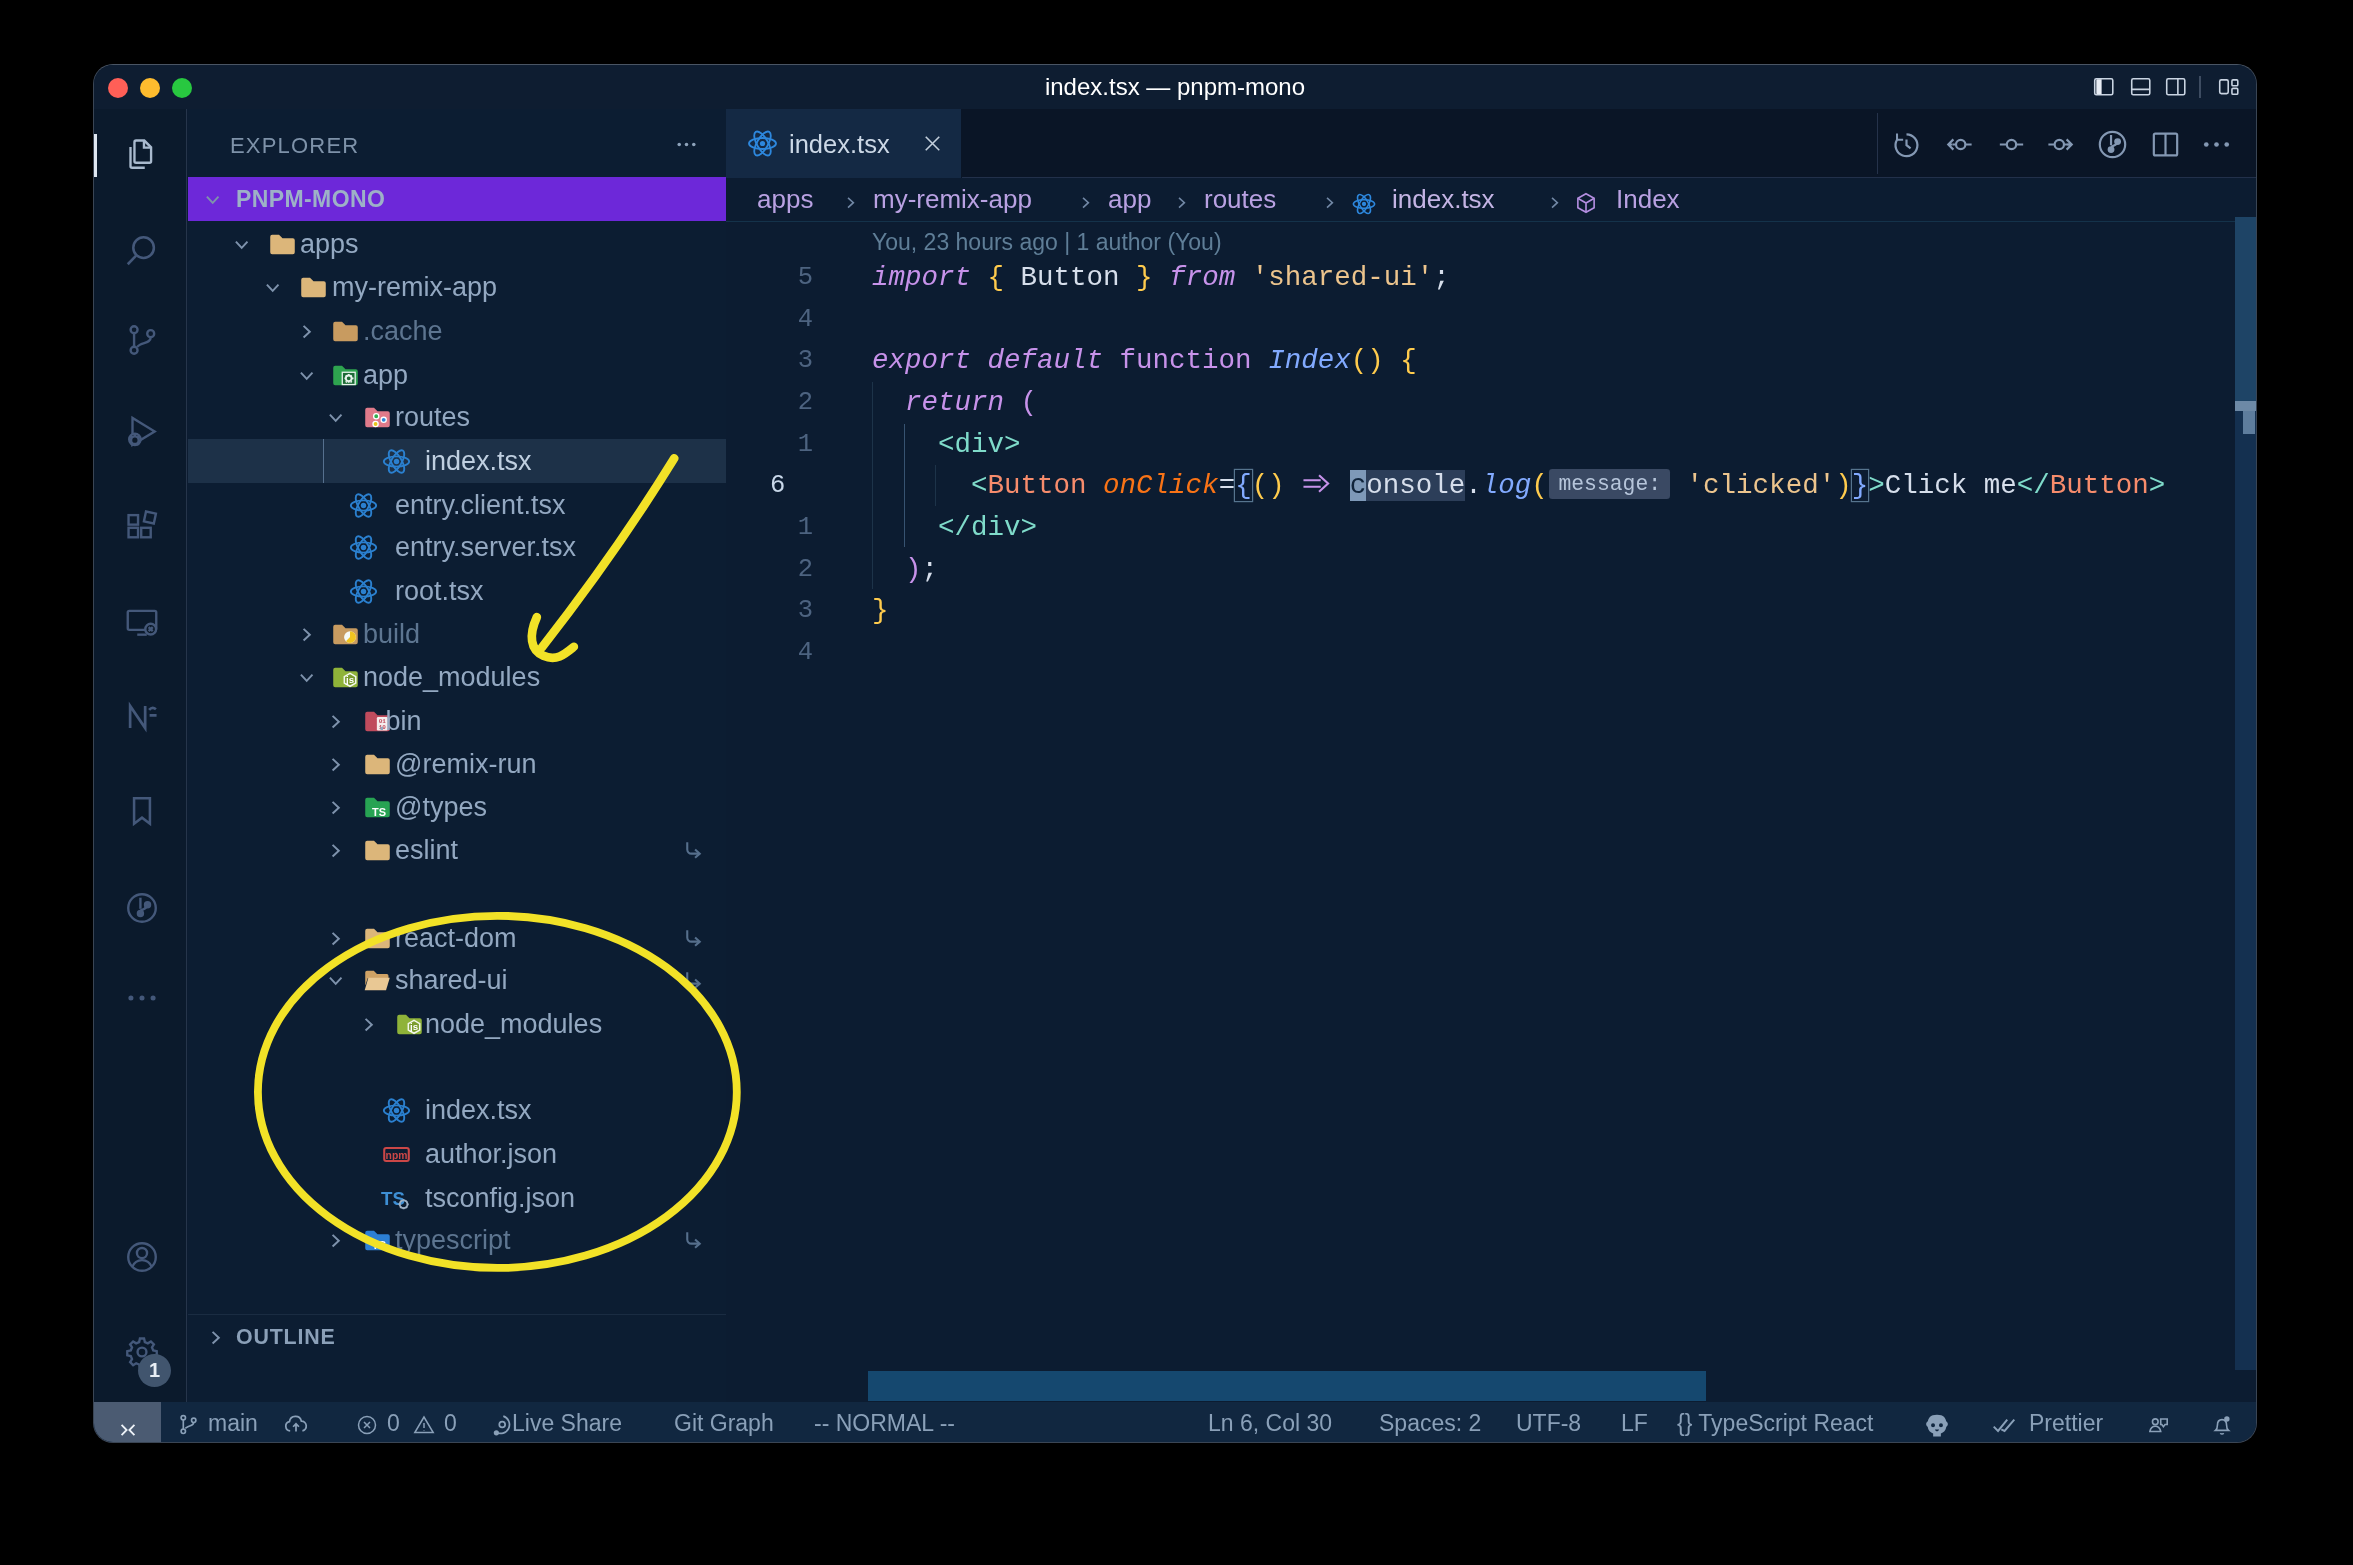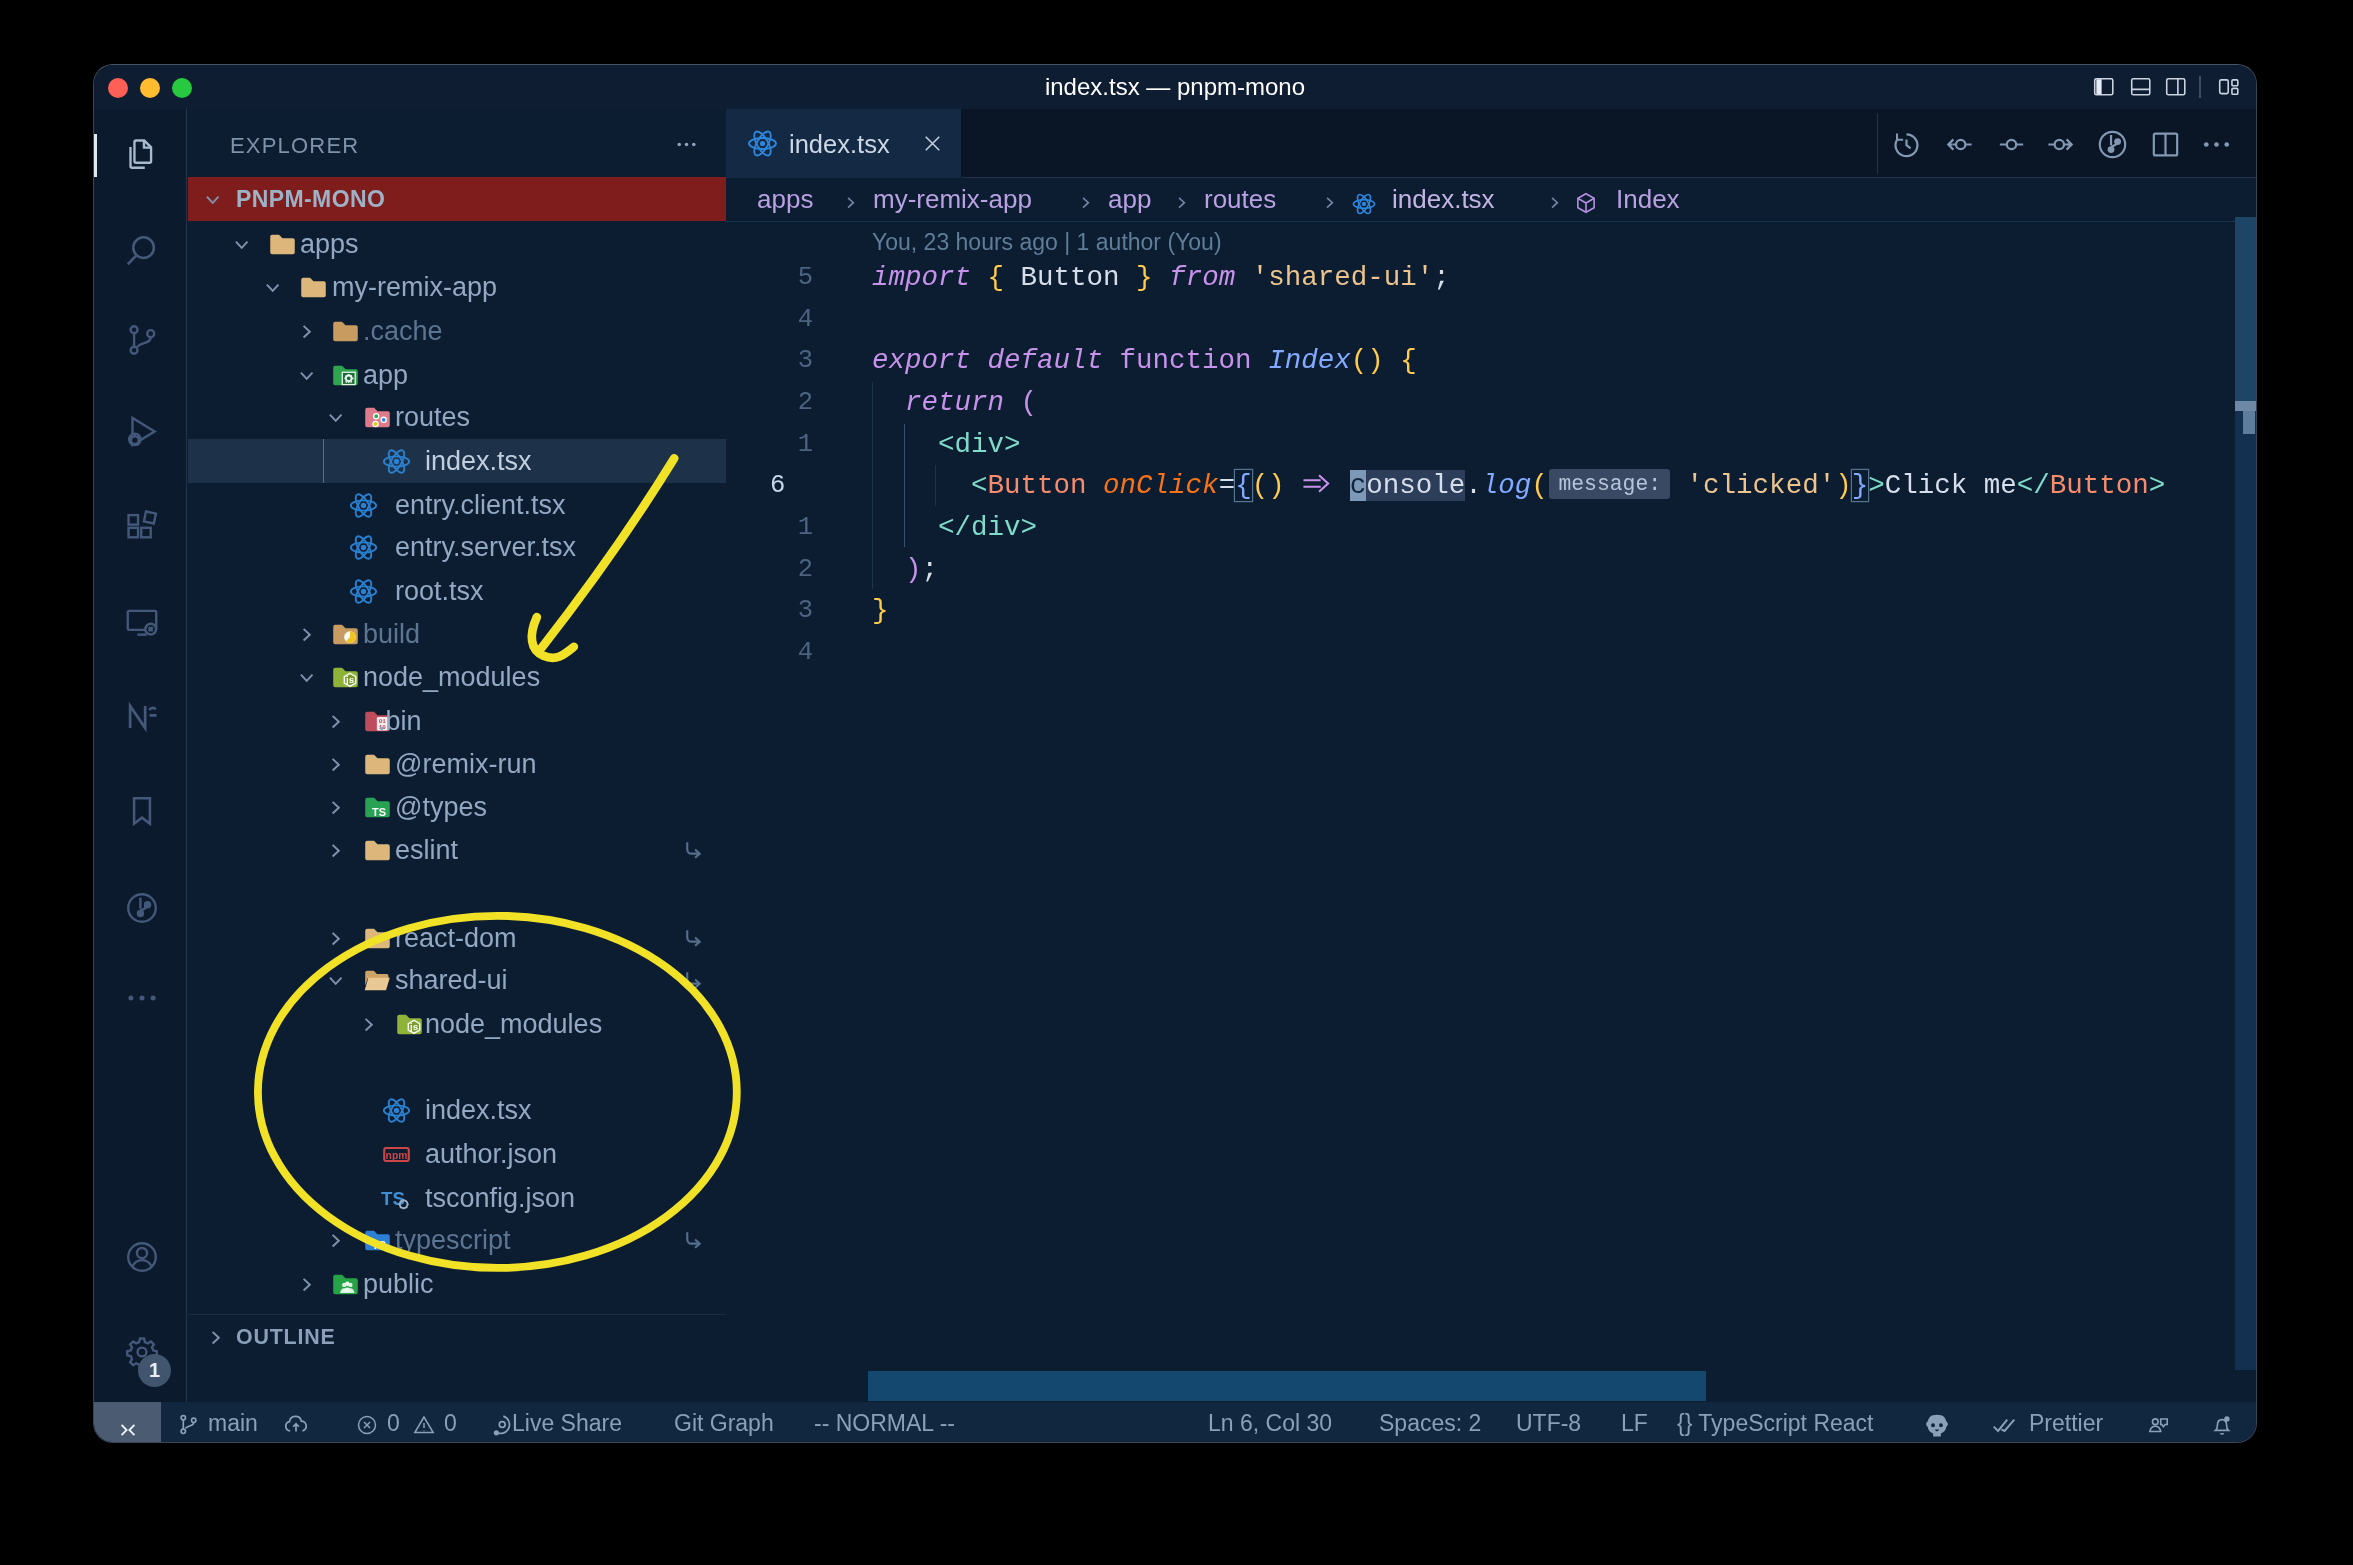--- a/index.html
+++ b/index.html
@@ -182,21 +182,21 @@
       <div class="abs" style="left:486px;top:23px;width:41px;height:25px;color:#8ea3bb;"><svg viewBox="0 0 24 24" fill="currentColor" width="25" height="25">
             <circle cx="5" cy="12" r="1.7"></circle>
             <circle cx="12" cy="12" r="1.7"></circle>
             <circle cx="19" cy="12" r="1.7"></circle>
           </svg></div>
     </div>
 
     <div class="abs" style="left:0;top:330px;width:100%;height:44px;background:#1d3148;"></div>
     <div class="abs" style="left:135px;top:330px;width:0.8px;height:44px;background:#56708e;"></div>
 
-    <div class="treerow" style="top:68px;background:#7f1d1d;">
+    <div class="treerow" style="top:68px;background:#6d28d9;">
       <span class="chev" style="left:14px;"><svg viewBox="0 0 24 24" fill="none" stroke="currentColor" stroke-width="2.2">
             <path d="M5.5 8.5l6.5 7 6.5-7"></path>
           </svg></span>
       <span class="tlabel" style="left:48px;font-weight:bold;font-size:23px;color:#9db1c7;letter-spacing:0.4px;">PNPM-MONO</span>
     </div>
     <div class="treerow" style="top:113px;">
       <span class="chev" style="left:43px;"><svg viewBox="0 0 24 24" fill="none" stroke="currentColor" stroke-width="2.2">
             <path d="M5.5 8.5l6.5 7 6.5-7"></path>
           </svg></span>
       <span class="ticon" style="left:79px;">
@@ -460,36 +460,20 @@
           <svg viewBox="0 0 24 24">
             <path fill="#2c7fd4" d="M2.5 6A1.5 1.5 0 0 1 4 4.5h5.3L12 7.2h8A1.5 1.5 0 0 1 21.5 8.7V18a1.5 1.5 0 0 1-1.5 1.5H4A1.5 1.5 0 0 1 2.5 18z"></path>
             <text x="7.8" y="18.8" font-size="8.5" font-weight="bold" fill="#fff" font-family="Liberation Sans">TS</text>
           </svg>
         </span>
       <span class="tlabel dim" style="left:207px;">typescript</span>
       <span class="symlink" style="left:493px;"><svg viewBox="0 0 24 24" fill="none" stroke="currentColor" stroke-width="2" width="25" height="25">
             <path d="M6 4v7a4 4 0 0 0 4 4h7"></path>
             <path d="M13.5 11l4.5 4-4.5 4"></path>
           </svg></span>
-    </div>
-    <div class="treerow" style="top:1153px;">
-      <span class="chev" style="left:108px;"><svg viewBox="0 0 24 24" fill="none" stroke="currentColor" stroke-width="2.2">
-            <path d="M8.5 5.5l7 6.5-7 6.5"></path>
-          </svg></span>
-      <span class="ticon" style="left:142px;">
-          <svg viewBox="0 0 24 24">
-            <path fill="#27a347" d="M2.5 6A1.5 1.5 0 0 1 4 4.5h5.3L12 7.2h8A1.5 1.5 0 0 1 21.5 8.7V18a1.5 1.5 0 0 1-1.5 1.5H4A1.5 1.5 0 0 1 2.5 18z"></path>
-            <circle cx="11" cy="12.3" r="1.7" fill="#d9f2e0"></circle>
-            <circle cx="15.8" cy="12.3" r="1.7" fill="#d9f2e0"></circle>
-            <circle cx="13.4" cy="11.4" r="1.7" fill="#eaf8ee"></circle>
-            <path fill="#d9f2e0" d="M7.8 18.5c.3-2.2 1.6-3.6 3.2-3.6s2.9 1.4 3.2 3.6zM12.7 18.5c.3-2.2 1.6-3.6 3.1-3.6 1.6 0 2.9 1.4 3.2 3.6z"></path>
-            <path fill="#eaf8ee" d="M10.2 17.6c.3-2 1.5-3.3 3.2-3.3 1.6 0 2.8 1.3 3.1 3.3z"></path>
-          </svg>
-        </span>
-      <span class="tlabel" style="left:175px;">public</span>
     </div>
     <div class="sechead" style="top:1205px;">
       <span class="chev" style="position:absolute;left:17.3px;top:11.5px;width:21.4px;height:21.4px;color:#7e92ac;"><svg viewBox="0 0 24 24" fill="none" stroke="currentColor" stroke-width="2.2" width="21.4" height="21.4">
             <path d="M8.5 5.5l7 6.5-7 6.5"></path>
           </svg></span>
       <span class="lab" style="left:48px;">OUTLINE</span>
     </div>
   </div>
   <div id="editor">
     <div id="tabstrip">

